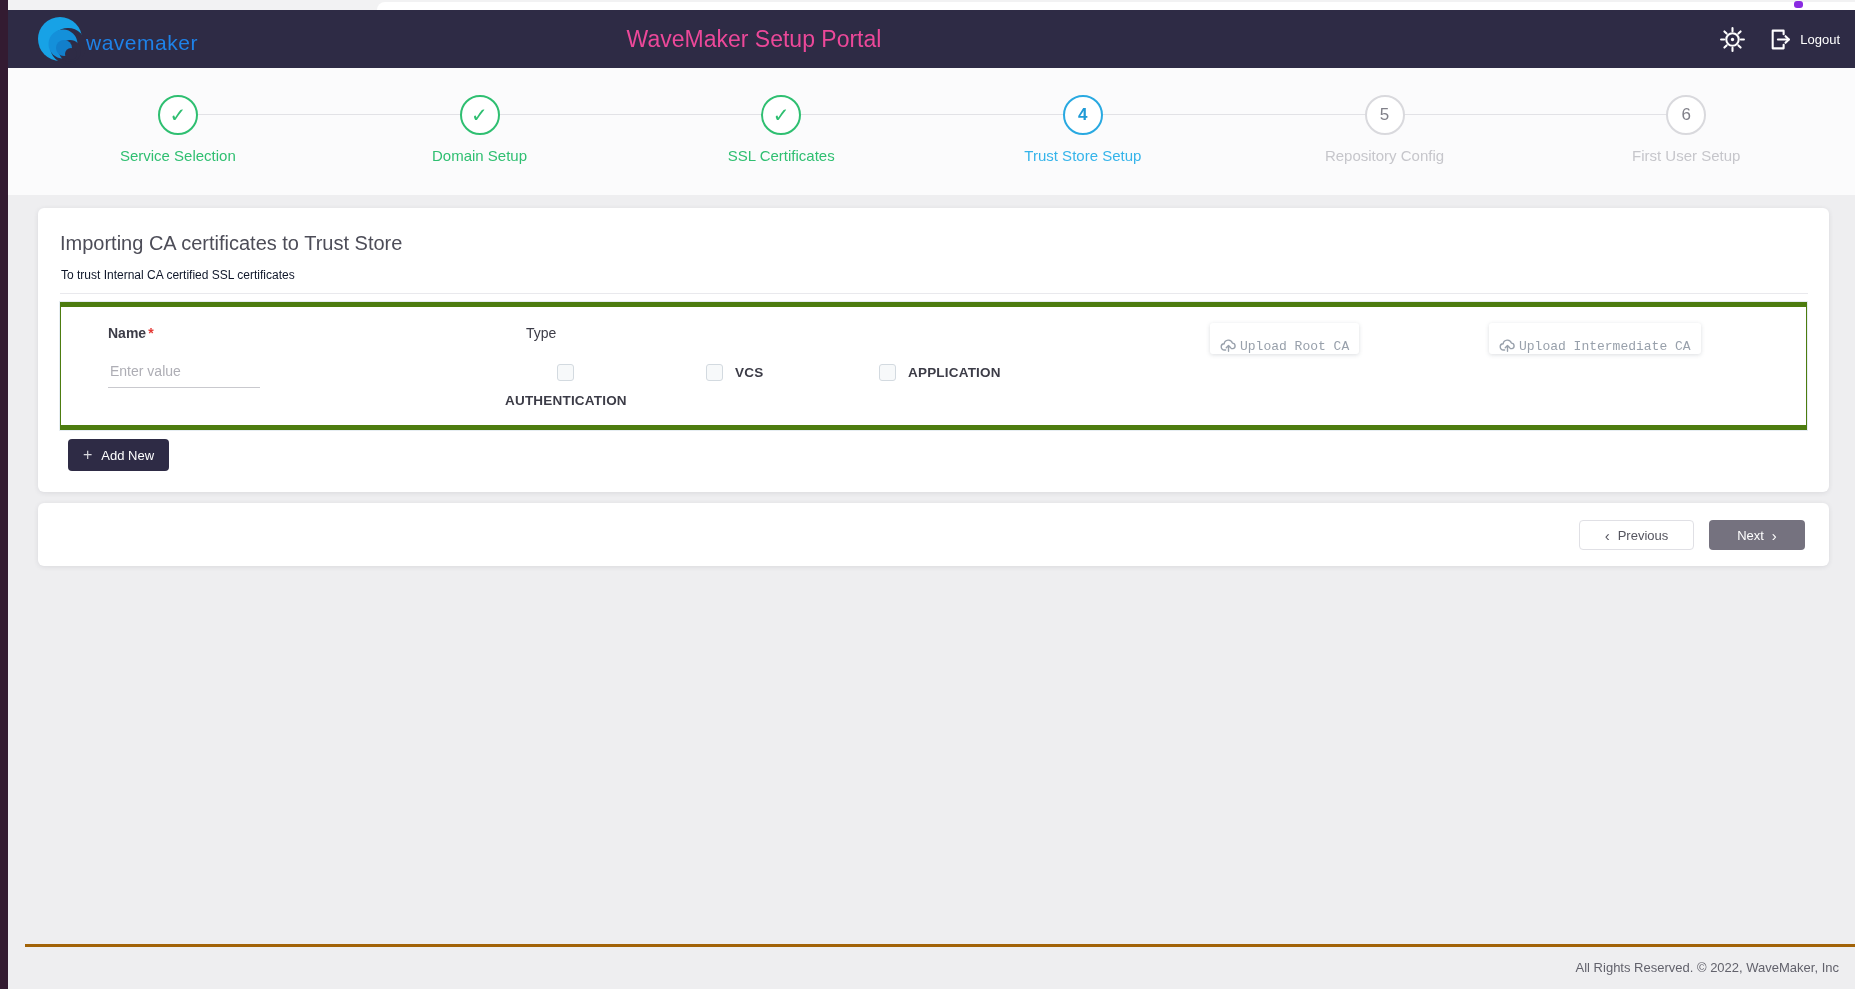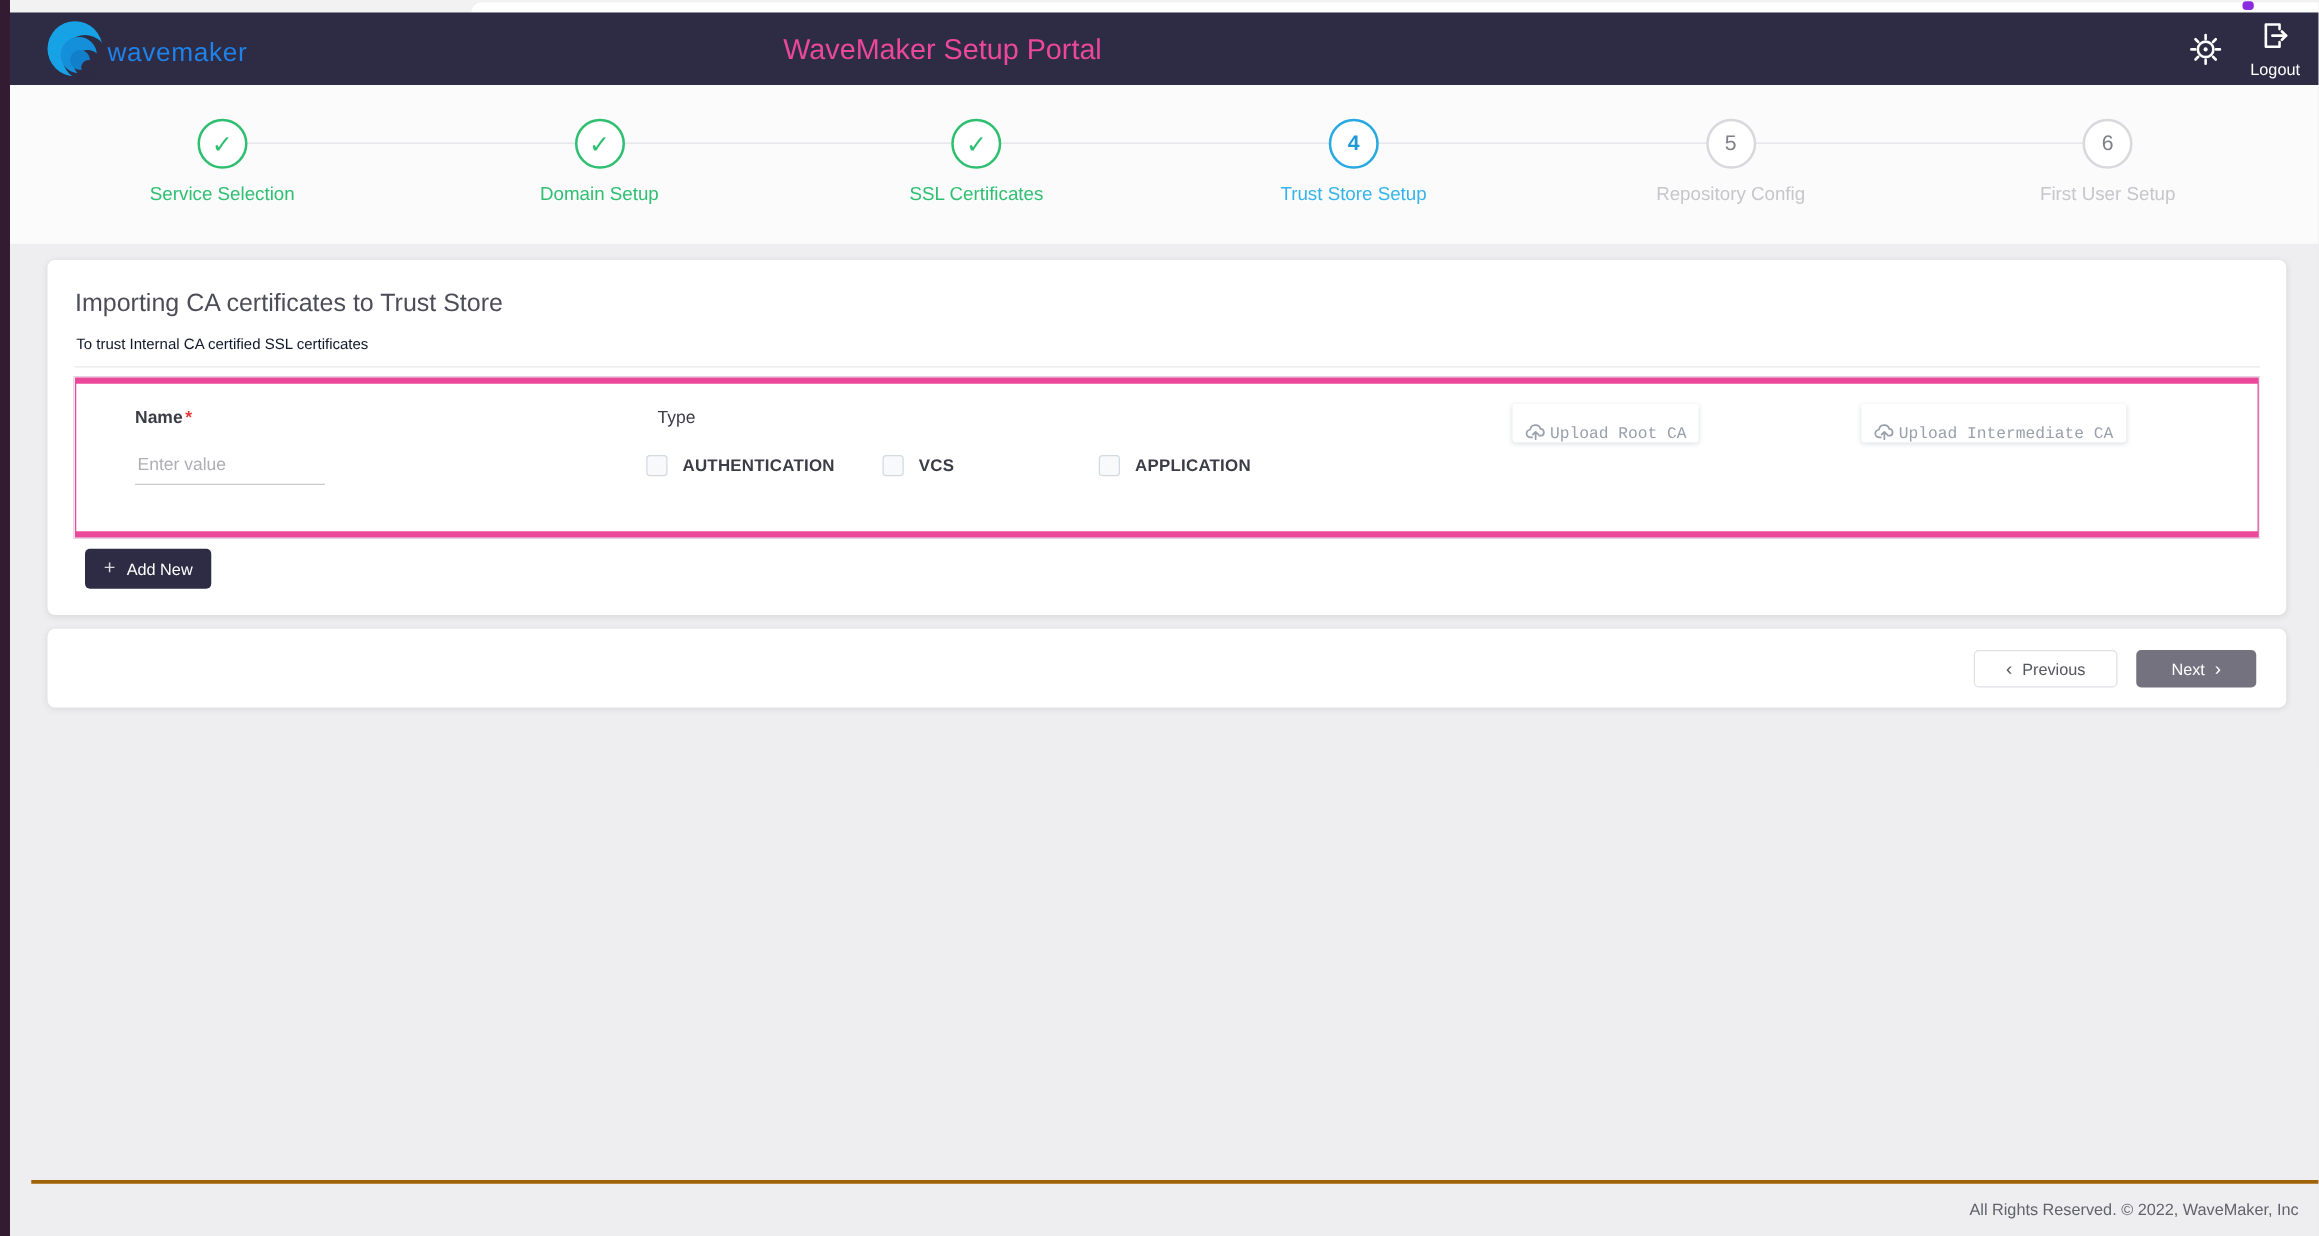--- a/index.html
+++ b/index.html
@@ -12,41 +12,41 @@
   .top-strip .tab-round { position: absolute; left: 369px; top: 2px; right: 0; height: 8px; background: #ffffff; border-top-left-radius: 8px; }
   .purple-dot { position: absolute; left: 1786px; top: 1px; width: 9px; height: 7px; background: #8a2be2; border-radius: 3px; }
 
   
   .header { position: absolute; left: 8px; top: 10px; right: 0; height: 58px; background: #2e2b45; }
   .logo { position: absolute; left: 27px; top: 5px; width: 200px; height: 50px; }
   .logo-text { position: absolute; left: 51px; top: 16px; font-size: 21px; color: #1e82e8; letter-spacing: 0.5px; }
   .header-title { position: absolute; left: 746px; top: 16px; transform: translateX(-50%); color: #ec4899; font-size: 23px; font-weight: 400; white-space: nowrap; }
   .header-right { position: absolute; right: 15px; top: 0; height: 58px; display: flex; align-items: center; gap: 22px; }
   .icon-btn { display: flex; align-items: center; cursor: pointer; }
-  .logout-btn { display: flex; align-items: center; gap: 7px; color: #ffffff; font-size: 13px; cursor: pointer; flex-direction: column; }
+  .logout-btn { display: flex; align-items: center; gap: 7px; color: #ffffff; font-size: 13px; cursor: pointer; }
 
   
   .stepper-bar { position: absolute; left: 8px; top: 68px; right: 0; height: 127px; background: #fbfbfc; }
   .stepper { position: absolute; left: 19px; top: 0; width: 1810px; height: 127px; display: flex; }
   .connector { position: absolute; left: 150px; top: 46px; width: 1505px; height: 1px; background: #e2e2e6; }
   .step { flex: 1; position: relative; display: flex; flex-direction: column; align-items: center; padding-top: 27px; cursor: pointer; }
   .step-circle { width: 40px; height: 40px; border-radius: 50%; background: #ffffff; border: 2px solid #d9d9dd; display: flex; align-items: center; justify-content: center; font-size: 17px; color: #808089; position: relative; z-index: 2; }
   .step-label { margin-top: 12px; font-size: 15px; color: #c6c6cb; }
   .step.done .step-circle { border-color: #2fbf71; color: #2fbf71; font-size: 20px; font-weight: 400; }
   .step.done .step-label { color: #2fbf71; }
   .step.active .step-circle { border-color: #29a9e1; color: #1f9ad6; font-weight: 700; }
   .step.active .step-label { color: #35b4ea; }
 
   
   .card { position: absolute; left: 38px; width: 1791px; background: #ffffff; border-radius: 6px; box-shadow: 0 1px 5px rgba(40,40,60,0.10); padding-left: 47px; }
   .card-main { top: 208px; height: 284px; }
   .card-title { position: absolute; left: 22px; top: 24px; font-size: 20px; font-weight: 400; color: #4d4d58; }
   .card-subtitle { position: absolute; left: 23px; top: 60px; font-size: 12px; color: #0f172a; }
   .card-divider { position: absolute; left: 22px; right: 21px; top: 85px; height: 1px; background: #e9e9ed; }
-  .panel { position: absolute; left: 21px; top: 93px; width: 1749px; height: 130px; background: #ec4899; border: 1px solid #e6edf2; }
+  .panel { position: absolute; left: 21px; top: 93px; width: 1749px; height: 130px; background: #4d7c0f; border: 1px solid #e6edf2; }
   .panel-row { position: absolute; left: 1px; right: 1px; top: 5px; bottom: 5px; background: #ffffff; }
 
   .field-label { position: absolute; font-size: 14px; font-weight: 700; color: #3c3c47; }
   .req { color: #e53935; margin-left: 2px; font-weight: 700; }
   .name-input { position: absolute; left: 47px; top: 52px; width: 152px; border: none; border-bottom: 1px solid #c9c9ce; background: transparent; font-size: 14px; padding: 4px 2px 8px 2px; color: #44444e; outline: none; font-family: "Liberation Sans", sans-serif; }
   .name-input::placeholder { color: #aeaeb5; }
 
   .cb-item { position: absolute; top: 57px; display: flex; align-items: center; gap: 12px; cursor: pointer; }
   .cb-box { width: 17px; height: 17px; border: 1px solid #d3dae0; border-radius: 3px; background: #f7f9fa; }
   .cb-label { font-size: 13.5px; font-weight: 700; color: #3c3c47; letter-spacing: 0.2px; }
@@ -172,21 +172,21 @@
     <div class="panel">
       <div class="panel-row">
 
         <div class="field-label" style="left:47px; top:18px;">
           <span>Name</span><span class="req">*</span>
         </div>
         <input class="name-input" type="text" placeholder="Enter value" style="">
 
         <div class="field-label" style="left:465px; top:18px; font-weight:500;">Type</div>
 
-        <label class="cb-item" style="left:456px;">
+        <label class="cb-item" style="left:444px;flex-direction:column;">
           <span class="cb-box"></span>
           <span class="cb-label">AUTHENTICATION</span>
         </label>
         <label class="cb-item" style="left:645px;">
           <span class="cb-box"></span>
           <span class="cb-label">VCS</span>
         </label>
         <label class="cb-item" style="left:818px;">
           <span class="cb-box"></span>
           <span class="cb-label">APPLICATION</span>

